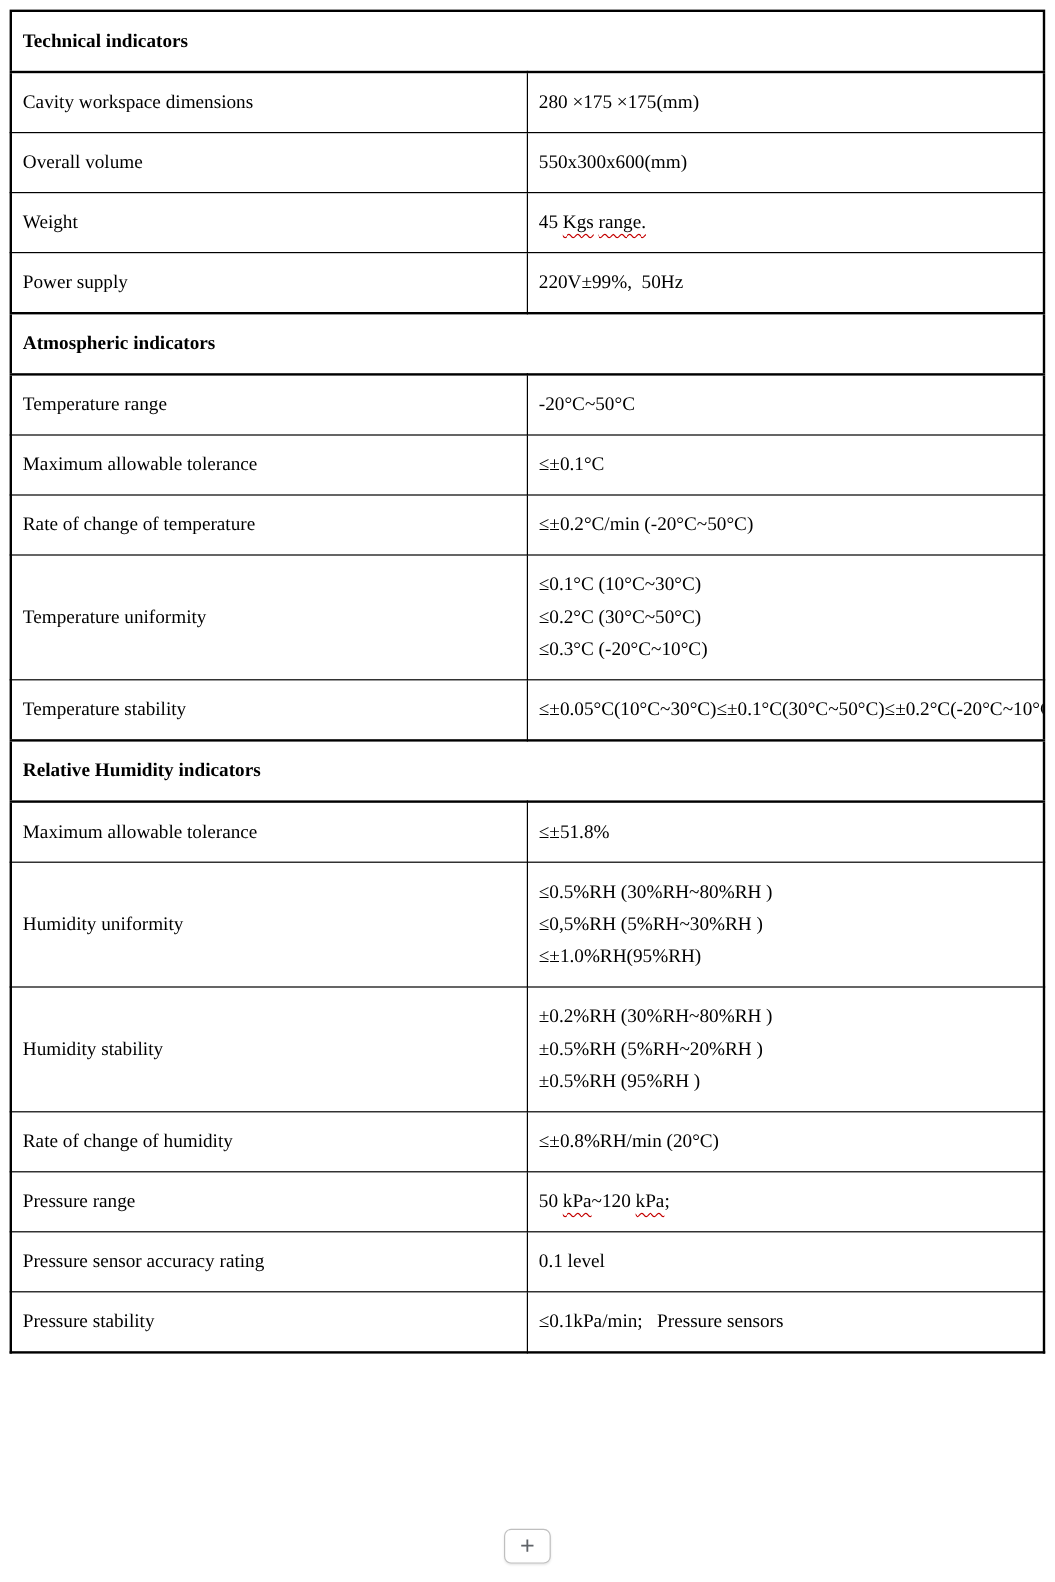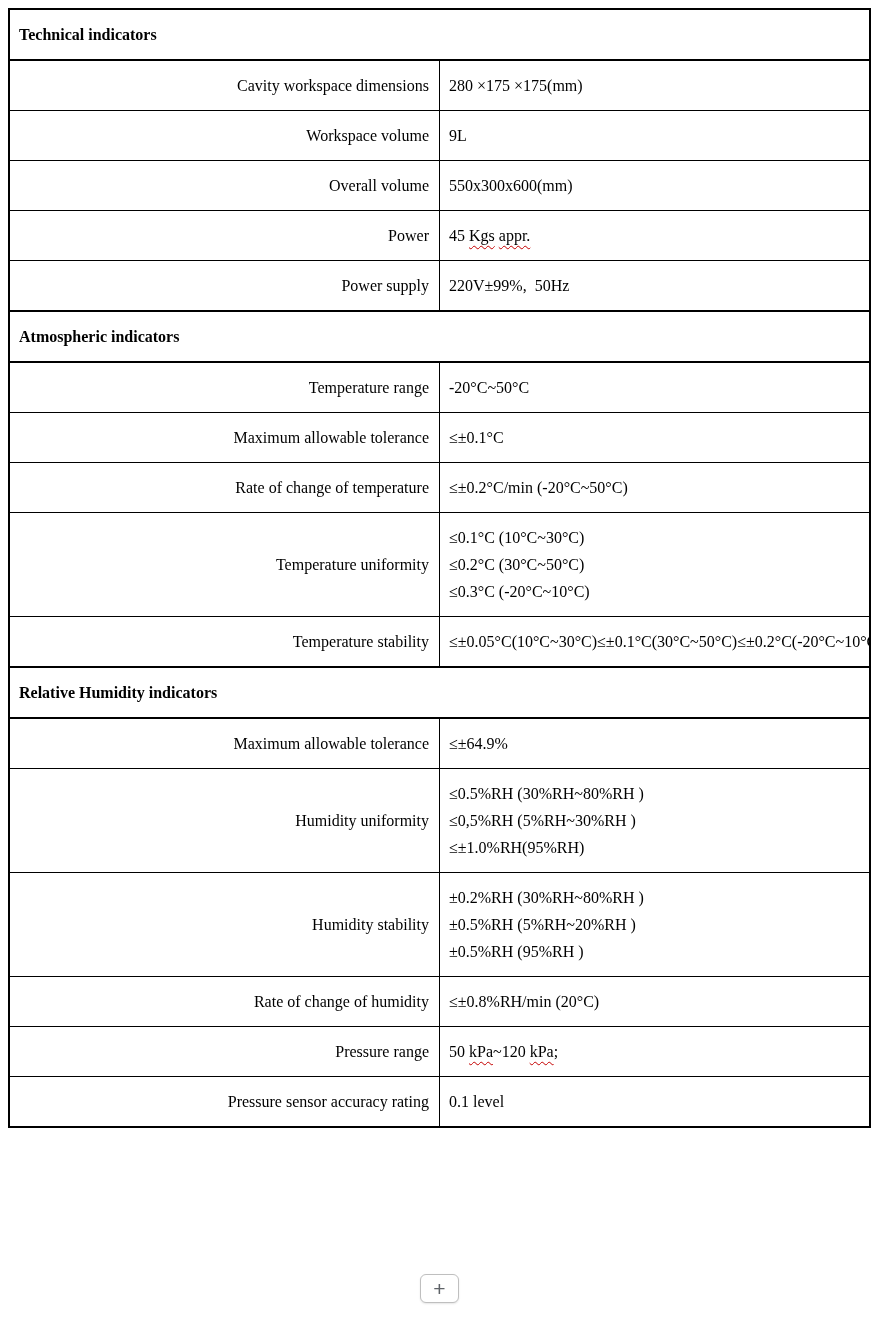--- a/index.html
+++ b/index.html
@@ -25,21 +25,20 @@
   .spec-table td {
     border: 1px solid #000000;
     vertical-align: middle;
     padding: 11px 10px 11px 9px;
     font-size: 16px;
     line-height: 27px;
     overflow: hidden;
   }
   .label-cell {
     width: 259px;
-    text-align: right;
   }
   .value-cell {
     white-space: pre-wrap;
   }
   .section-cell {
     font-weight: bold;
     font-size: 17px;
     border-top: 2px solid #000000 !important;
     border-bottom: 2px solid #000000 !important;
   }
@@ -87,30 +86,26 @@
 <table class="spec-table">
   <tbody id="table-body">
       <tr>
         <td colspan="2" class="section-cell">Technical indicators</td>
       </tr>
       <tr>
         <td class="label-cell">Cavity workspace dimensions</td>
         <td class="value-cell"><div class="value-line"><span>280 ×175 ×175(mm)</span></div></td>
       </tr>
       <tr>
-        <td class="label-cell">Workspace volume</td>
-        <td class="value-cell"><div class="value-line"><span>9L</span></div></td>
-      </tr>
-      <tr>
         <td class="label-cell">Overall volume</td>
         <td class="value-cell"><div class="value-line"><span>550x300x600(mm)</span></div></td>
       </tr>
       <tr>
-        <td class="label-cell">Power</td>
-        <td class="value-cell"><div class="value-line"><span>45 </span><span class="misspelled">Kgs</span><span> </span><span class="misspelled">appr.</span></div></td>
+        <td class="label-cell">Weight</td>
+        <td class="value-cell"><div class="value-line"><span>45 </span><span class="misspelled">Kgs</span><span> </span><span class="misspelled">range.</span></div></td>
       </tr>
       <tr>
         <td class="label-cell">Power supply</td>
         <td class="value-cell"><div class="value-line"><span>220V±99%,  50Hz</span></div></td>
       </tr>
       <tr>
         <td colspan="2" class="section-cell">Atmospheric indicators</td>
       </tr>
       <tr>
         <td class="label-cell">Temperature range</td>
@@ -130,21 +125,21 @@
       </tr>
       <tr>
         <td class="label-cell">Temperature stability</td>
         <td class="value-cell"><div class="value-line"><span>≤±0.05°C(10°C~30°C)≤±0.1°C(30°C~50°C)≤±0.2°C(-20°C~10°C)</span></div></td>
       </tr>
       <tr>
         <td colspan="2" class="section-cell">Relative Humidity indicators</td>
       </tr>
       <tr>
         <td class="label-cell">Maximum allowable tolerance</td>
-        <td class="value-cell"><div class="value-line"><span>≤±64.9%</span></div></td>
+        <td class="value-cell"><div class="value-line"><span>≤±51.8%</span></div></td>
       </tr>
       <tr>
         <td class="label-cell">Humidity uniformity</td>
         <td class="value-cell"><div class="value-line"><span>≤0.5%RH (30%RH~80%RH )</span></div><div class="value-line"><span>≤0,5%RH (5%RH~30%RH )</span></div><div class="value-line"><span>≤±1.0%RH(95%RH)</span></div></td>
       </tr>
       <tr>
         <td class="label-cell">Humidity stability</td>
         <td class="value-cell"><div class="value-line"><span>±0.2%RH (30%RH~80%RH )</span></div><div class="value-line"><span>±0.5%RH (5%RH~20%RH )</span></div><div class="value-line"><span>±0.5%RH (95%RH )</span></div></td>
       </tr>
       <tr>
@@ -152,20 +147,24 @@
         <td class="value-cell"><div class="value-line"><span>≤±0.8%RH/min (20°C)</span></div></td>
       </tr>
       <tr>
         <td class="label-cell">Pressure range</td>
         <td class="value-cell"><div class="value-line"><span>50 </span><span class="misspelled">kPa</span><span>~120 </span><span class="misspelled">kPa</span><span>;</span></div></td>
       </tr>
       <tr>
         <td class="label-cell">Pressure sensor accuracy rating</td>
         <td class="value-cell"><div class="value-line"><span>0.1 level</span></div></td>
       </tr>
+      <tr>
+        <td class="label-cell">Pressure stability</td>
+        <td class="value-cell"><div class="value-line"><span>≤0.1kPa/min;   Pressure sensors</span></div></td>
+      </tr>
     </tbody>
 </table>
 
 <div class="add-btn-wrap">
   <button class="add-btn">
     <span>+</span>
   </button>
 </div>
 
 </body></html>

